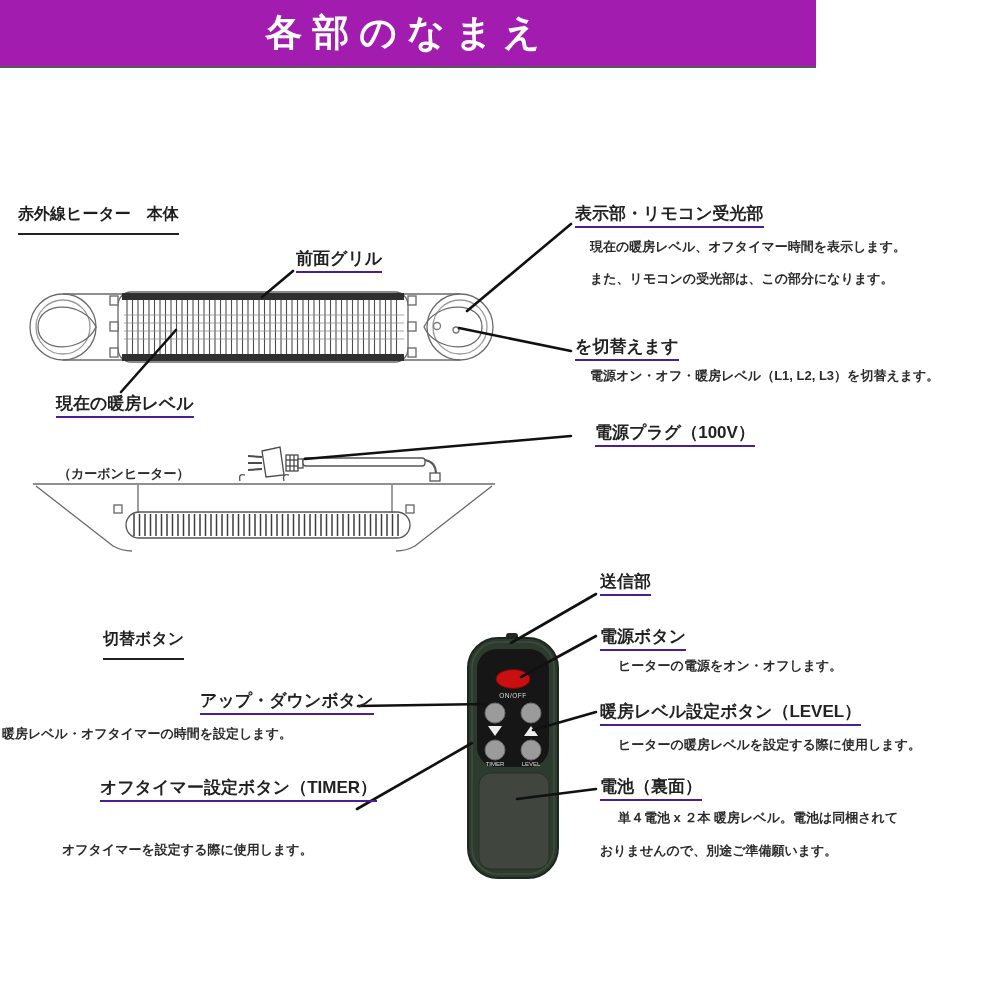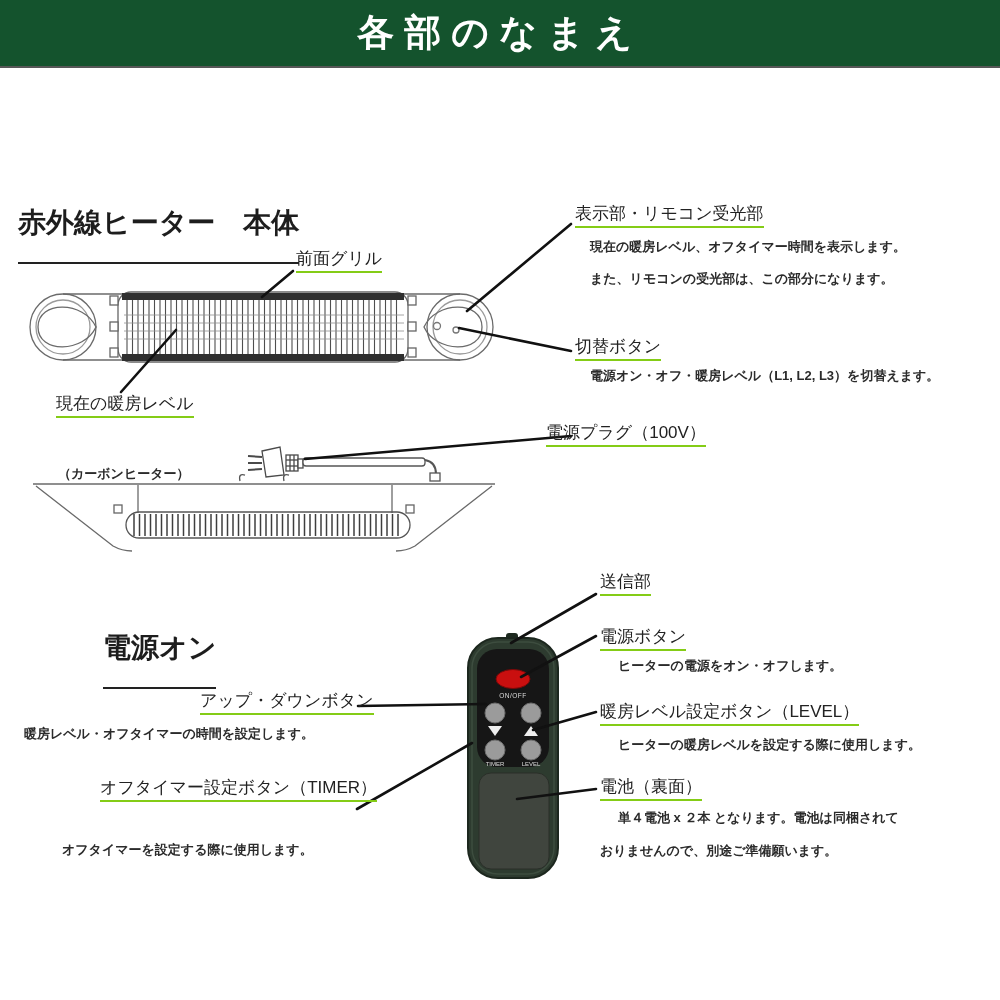--- a/index.html
+++ b/index.html
@@ -1,24 +1,24 @@
 <!DOCTYPE html>
 <html><head>
 <meta charset="utf-8">
 <style>
   html,body{margin:0;padding:0;background:#ffffff;}
   body{width:1000px;height:1000px;position:relative;overflow:hidden;
        font-family:"Liberation Sans","DejaVu Sans",sans-serif;color:#222;}
-  .banner{position:absolute;left:0;top:0;width:1000px;height:66px;background:#14532d;
+  .banner{position:absolute;left:0;top:0;width:816px;height:66px;background:#a21caf;
           border-bottom:2px solid #575757;display:flex;align-items:center;justify-content:center;}
   .banner-title{color:#ffffff;font-size:37px;font-weight:bold;letter-spacing:10px;}
-  .heading{position:absolute;font-size:28px;font-weight:bold;color:#1d1d1d;
-           border-bottom:2px solid #222;padding-bottom:20px;white-space:nowrap;}
-  .lbl{position:absolute;font-size:17px;font-weight:normal;color:#222;
-       border-bottom:2px solid #84cc16;padding-bottom:2px;white-space:nowrap;line-height:1.15;}
+  .heading{position:absolute;font-size:16px;font-weight:bold;color:#1d1d1d;
+           border-bottom:2px solid #222;padding-bottom:8px;white-space:nowrap;}
+  .lbl{position:absolute;font-size:17px;font-weight:bold;color:#222;
+       border-bottom:2px solid #4c1d95;padding-bottom:2px;white-space:nowrap;line-height:1.15;}
   .desc{position:absolute;font-size:13px;font-weight:bold;color:#2b2b2b;white-space:nowrap;line-height:1.2;}
   svg{position:absolute;left:0;top:0;}
   svg text{font-family:"Liberation Sans","DejaVu Sans",sans-serif;}
 </style>
 </head>
 <body>
 
 <div class="banner">
   <div class="banner-title">各部のなまえ</div>
 </div>
@@ -222,39 +222,39 @@
 </svg>
 
 <div class="heading" style="left:18px;top:204px;">赤外線ヒーター　本体</div>
 
 <div class="lbl" style="left:296px;top:249px;">前面グリル</div>
 
 <div class="lbl" style="left:575px;top:204px;">表示部・リモコン受光部</div>
 <div class="desc" style="left:590px;top:239px;">現在の暖房レベル、オフタイマー時間を表示します。</div>
 <div class="desc" style="left:590px;top:271px;">また、リモコンの受光部は、この部分になります。</div>
 
-<div class="lbl" style="left:575px;top:337px;">切替ボタン</div>
+<div class="lbl" style="left:575px;top:337px;">を切替えます</div>
 <div class="desc" style="left:590px;top:368px;">電源オン・オフ・暖房レベル（L1, L2, L3）を切替えます。</div>
 
 <div class="lbl" style="left:56px;top:394px;">現在の暖房レベル</div>
 <div class="desc" style="left:58px;top:420px;margin-top:46px;">（カーボンヒーター）</div>
 
-<div class="lbl" style="left:546px;top:423px;">電源プラグ（100V）</div>
-
-<div class="heading" style="left:103px;top:629px;">電源オン</div>
+<div class="lbl" style="left:595px;top:423px;">電源プラグ（100V）</div>
+
+<div class="heading" style="left:103px;top:629px;">切替ボタン</div>
 
 <div class="lbl" style="left:600px;top:572px;">送信部</div>
 
 <div class="lbl" style="left:600px;top:627px;">電源ボタン</div>
 <div class="desc" style="left:618px;top:658px;">ヒーターの電源をオン・オフします。</div>
 
 <div class="lbl" style="left:200px;top:691px;">アップ・ダウンボタン</div>
-<div class="desc" style="left:24px;top:726px;">暖房レベル・オフタイマーの時間を設定します。</div>
+<div class="desc" style="left:2px;top:726px;">暖房レベル・オフタイマーの時間を設定します。</div>
 
 <div class="lbl" style="left:600px;top:702px;">暖房レベル設定ボタン（LEVEL）</div>
 <div class="desc" style="left:618px;top:737px;">ヒーターの暖房レベルを設定する際に使用します。</div>
 
 <div class="lbl" style="left:100px;top:778px;">オフタイマー設定ボタン（TIMER）</div>
 <div class="desc" style="left:62px;top:822px;margin-top:20px;">オフタイマーを設定する際に使用します。</div>
 
 <div class="lbl" style="left:600px;top:777px;">電池（裏面）</div>
-<div class="desc" style="left:618px;top:810px;">単４電池 x ２本 となります。電池は同梱されて</div>
+<div class="desc" style="left:618px;top:810px;">単４電池 x ２本 暖房レベル。電池は同梱されて</div>
 <div class="desc" style="left:600px;top:843px;">おりませんので、別途ご準備願います。</div>
 
 </body></html>

